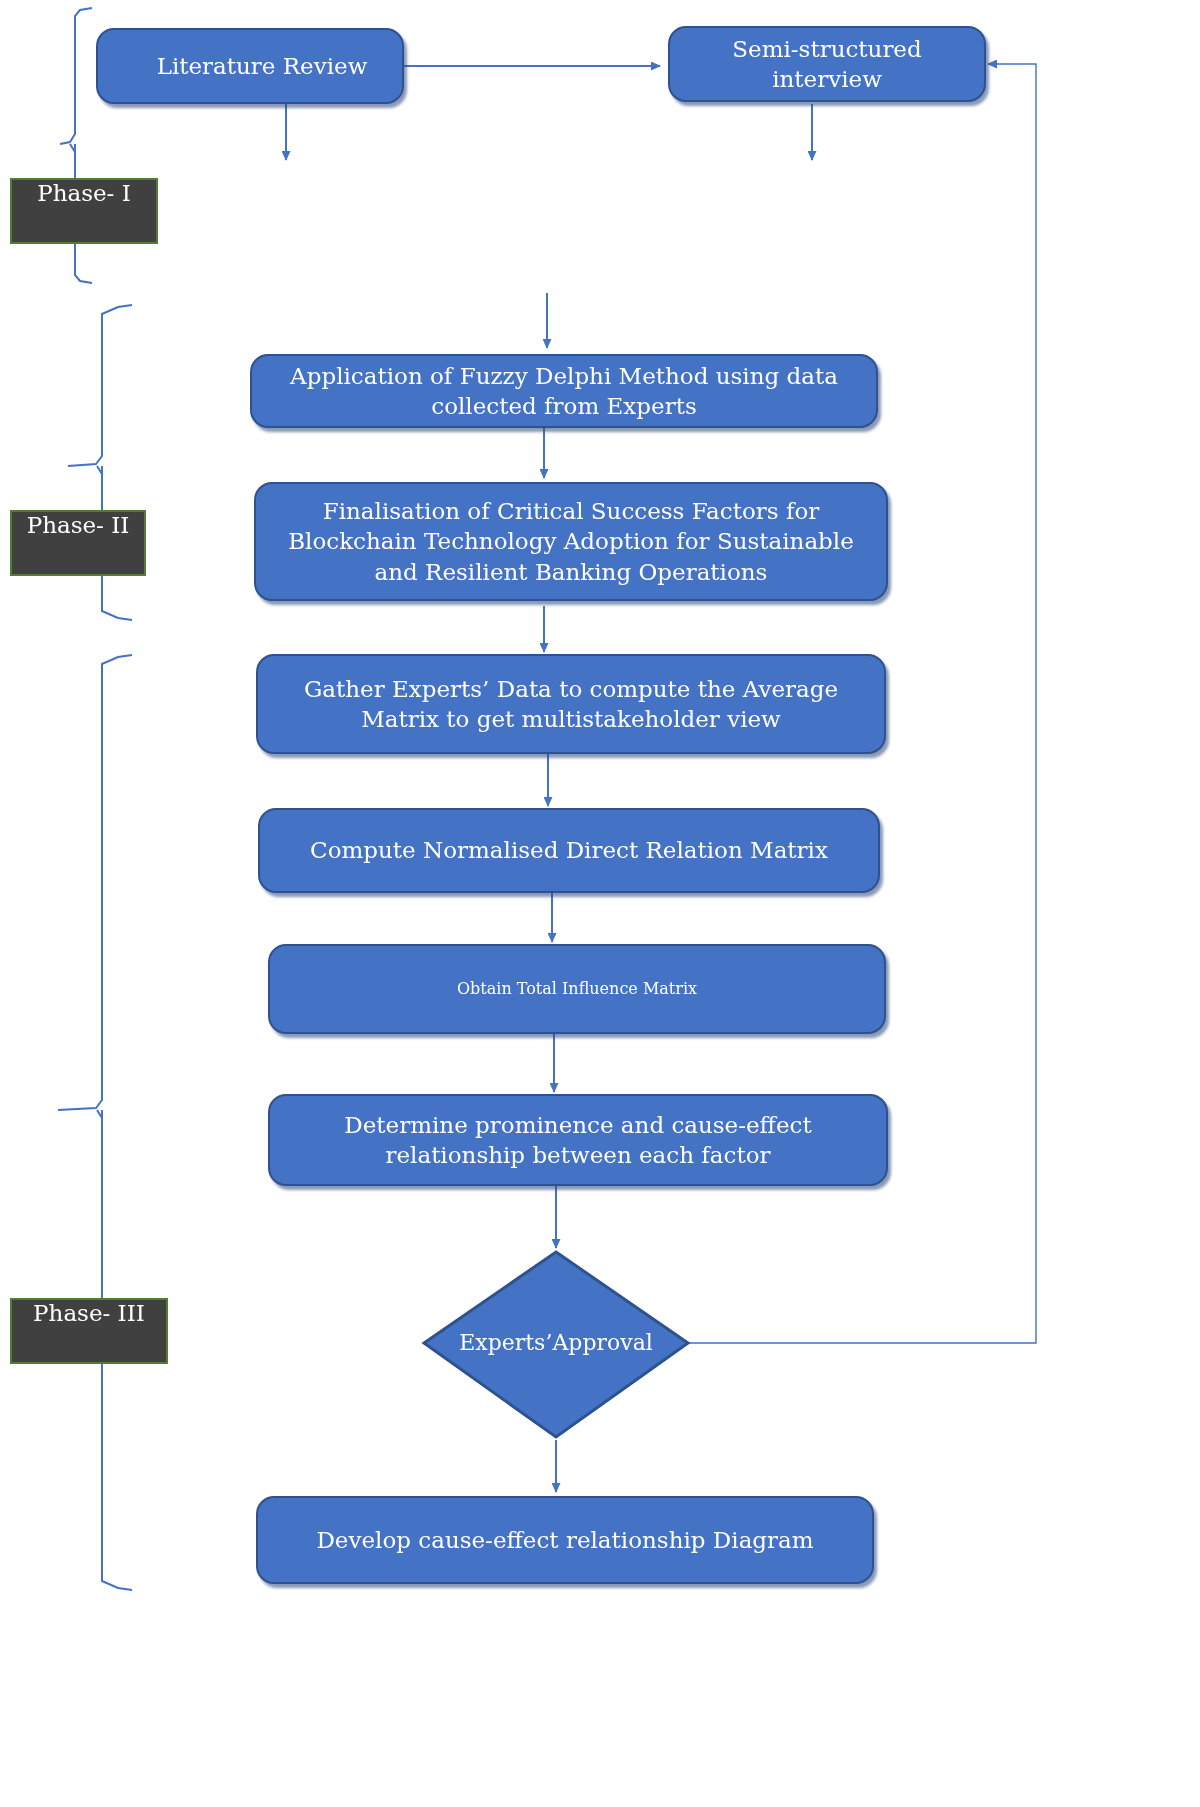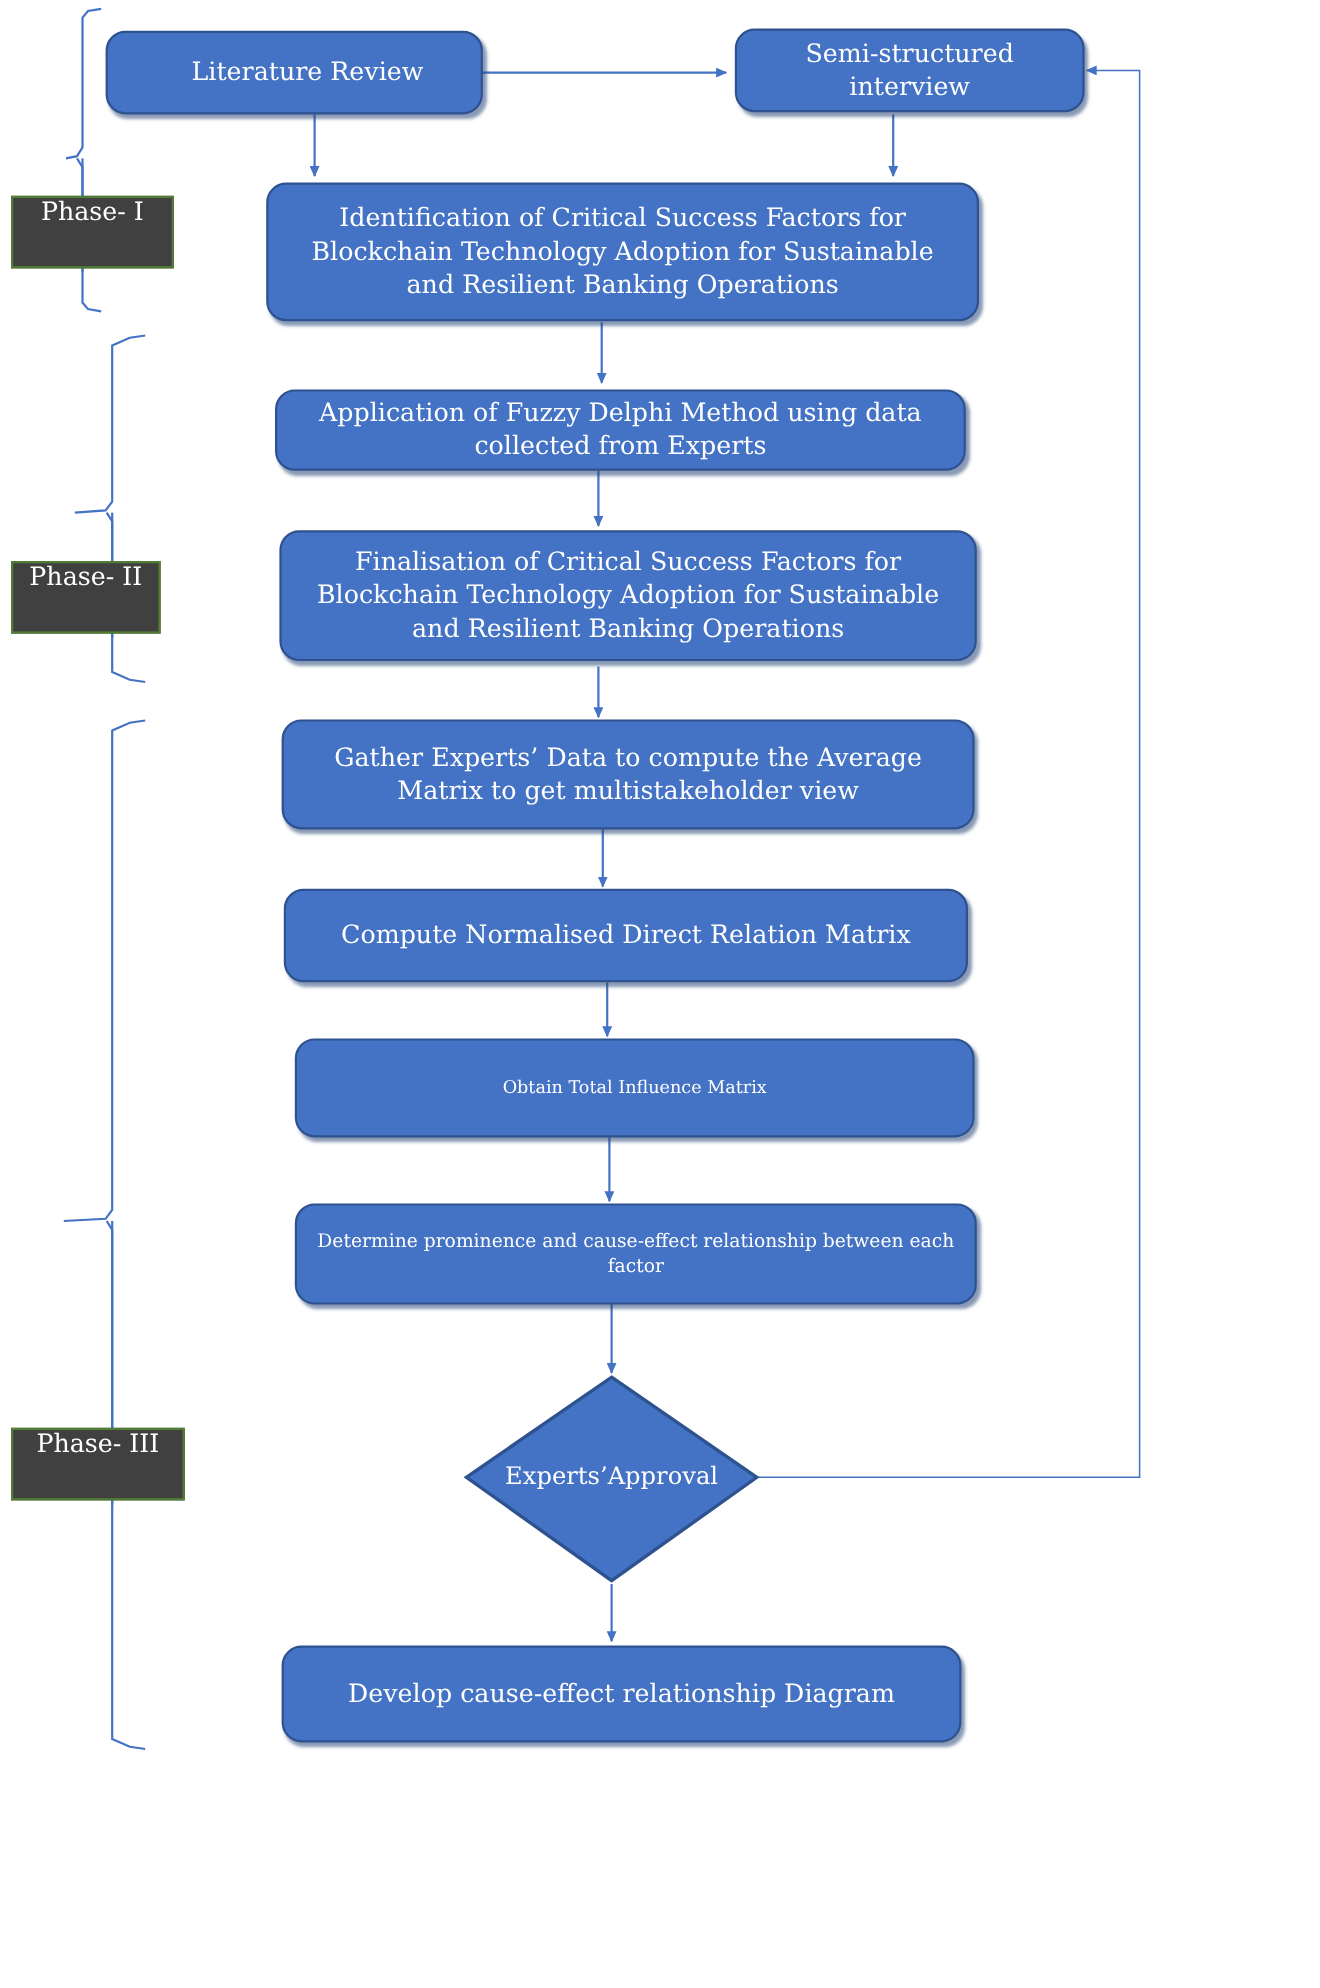--- a/index.html
+++ b/index.html
@@ -119,31 +119,28 @@
   </div>
 
   <div class="phase" style="left:10px;top:510px;width:136px;height:66px;">
     <span>Phase- II</span>
   </div>
 
   <div class="phase" style="left:10px;top:1298px;width:158px;height:66px;">
     <span>Phase- III</span>
   </div>
 
-  <div class="node" style="left:96px;top:28px;width:343px;height:76px;font-size:23px;padding-left:38px;">
+  <div class="node" style="left:96px;top:28px;width:308px;height:76px;font-size:23px;padding-left:38px;">
     <span>Literature Review</span>
   </div>
 
   <div class="node" style="left:668px;top:26px;width:318px;height:76px;font-size:23px;">
     <span>Semi-structured interview</span>
   </div>
 
-  <div class="node" style="left:242px;top:166px;width:648px;height:126px;font-size:23px;">
-    <span>Identification of Critical Success Factors for Blockchain Technology Adoption for Sustainable and Resilient Banking Operations</span>
-  </div>
 
   <div class="node" style="left:250px;top:354px;width:628px;height:74px;font-size:23px;">
     <span>Application of Fuzzy Delphi Method using data collected from Experts</span>
   </div>
 
   <div class="node" style="left:254px;top:482px;width:634px;height:119px;font-size:23px;">
     <span>Finalisation of Critical Success Factors for Blockchain Technology Adoption for Sustainable and Resilient Banking Operations</span>
   </div>
 
   <div class="node" style="left:256px;top:654px;width:630px;height:100px;font-size:23px;">
@@ -151,21 +148,21 @@
   </div>
 
   <div class="node" style="left:258px;top:808px;width:622px;height:85px;font-size:23px;">
     <span>Compute Normalised Direct Relation Matrix</span>
   </div>
 
   <div class="node" style="left:268px;top:944px;width:618px;height:90px;font-size:16px;">
     <span>Obtain Total Influence Matrix</span>
   </div>
 
-  <div class="node" style="left:268px;top:1094px;width:620px;height:92px;font-size:17px;">
+  <div class="node" style="left:268px;top:1094px;width:620px;height:92px;font-size:23px;">
     <span>Determine prominence and cause-effect relationship between each factor</span>
   </div>
 
   <div class="diamond-label" style="left:456px;top:1300px;width:200px;height:86px;">
     <span>Experts’</span>
     <span>Approval</span>
   </div>
 
   <div class="node" style="left:256px;top:1496px;width:618px;height:88px;font-size:23px;">
     <span>Develop cause-effect relationship Diagram</span>

